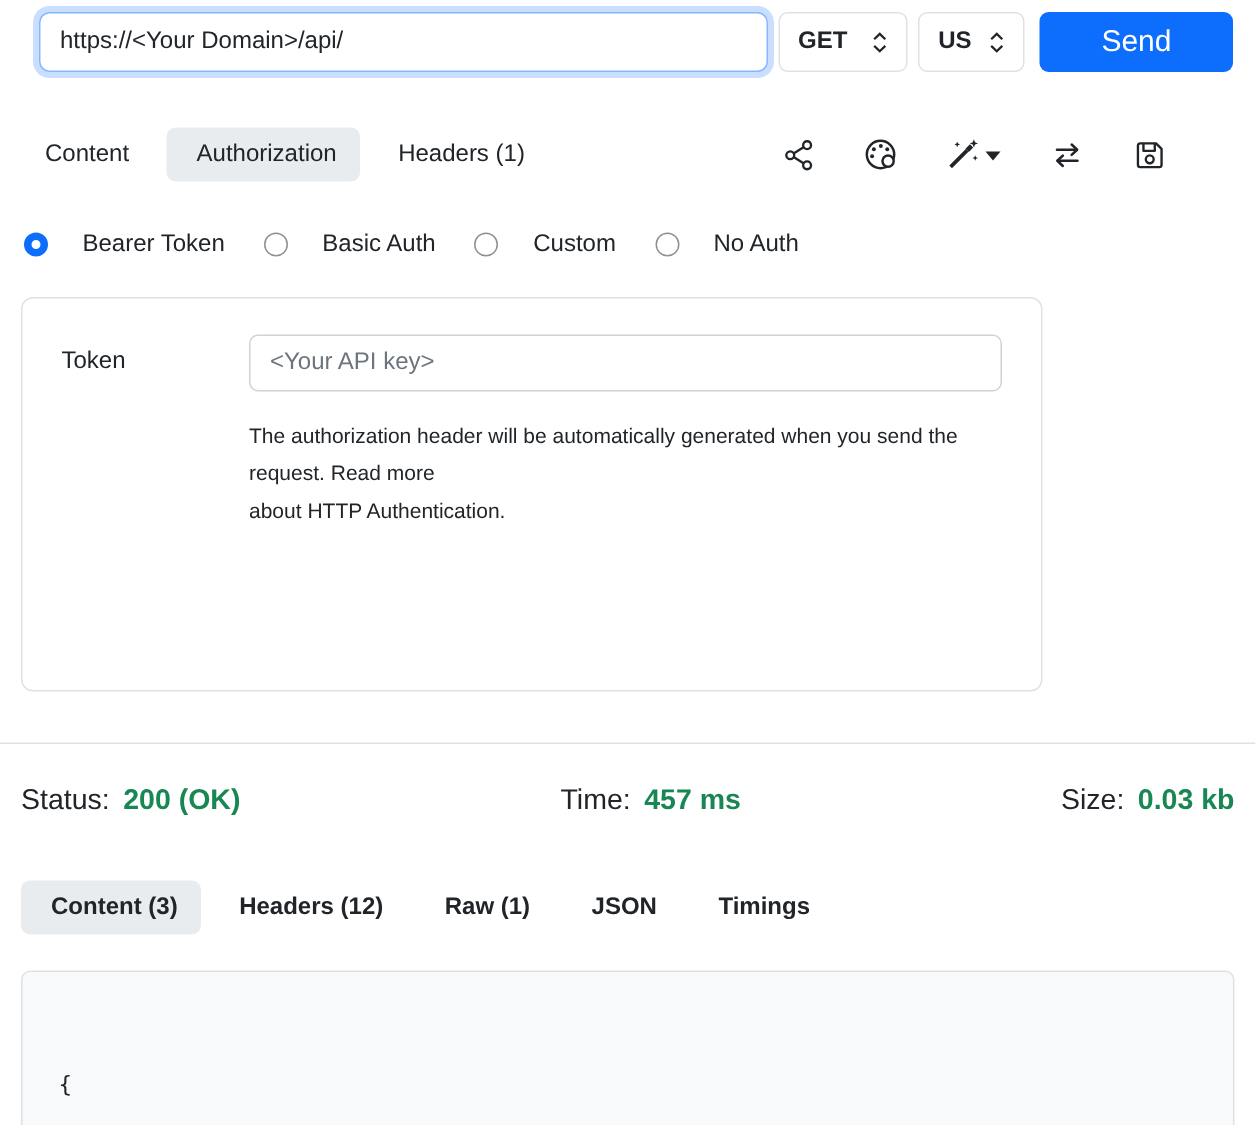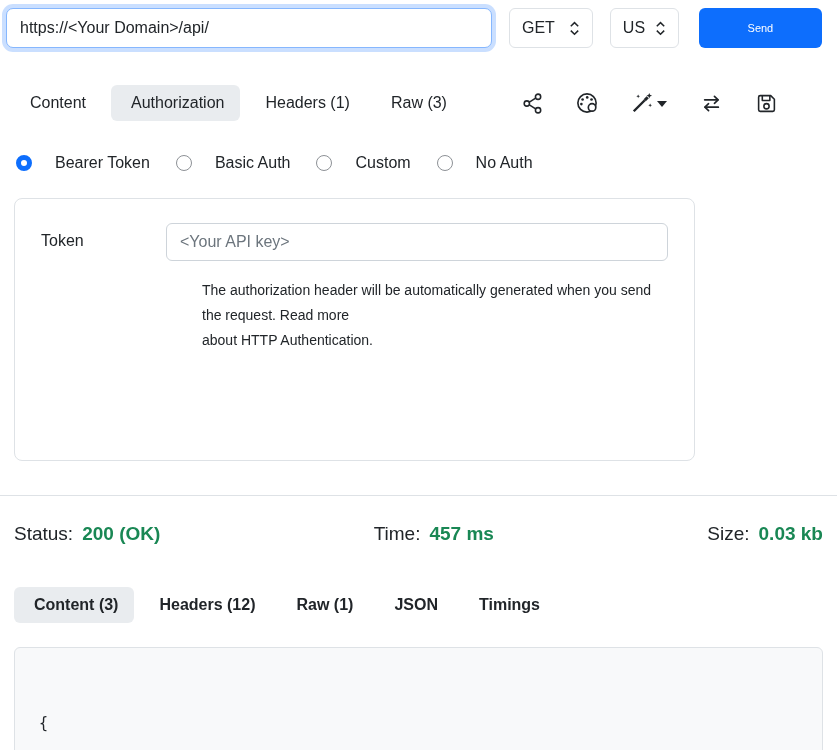--- a/index.html
+++ b/index.html
@@ -1,30 +1,30 @@
 <!DOCTYPE html>
 <html><head>
 <meta charset="utf-8">
 <style>
   * { box-sizing: border-box; margin: 0; padding: 0; }
   html,body { width: 837px; height: 750px; overflow: hidden; background: #fff;
     font-family: "Liberation Sans", sans-serif; color: #212529; }
 
   
-  .top-row { display: flex; align-items: center; gap: 17px; padding: 8px 15px 0 6px; }
+  .top-row { display: flex; align-items: center; gap: 7px; padding: 8px 15px 0 26px; }
   .url-input { flex: 0 0 486px; height: 40px; border: 1px solid #86b7fe; border-radius: 7px;
     box-shadow: 0 0 0 4px rgba(13,110,253,.22); padding: 0 13px; font-size: 16px;
     color: #212529; outline: none; font-family: "Liberation Sans", sans-serif; }
   .select-box { height: 40px; border: 1px solid #dee2e6; border-radius: 6px; background: #fff;
     display: flex; align-items: center; justify-content: space-between; padding: 0 12px;
-    font-size: 16px; cursor: pointer; }
+    font-size: 16px; cursor: pointer; font-weight: bold; }
   .select-method { width: 88px; }
   .select-region { width: 72px; }
   .send-btn { width: 132px; height: 40px; margin-left: 3px; background: #0d6efd; color: #fff;
-    border: none; border-radius: 6px; font-size: 11px; cursor: pointer;
+    border: none; border-radius: 6px; font-size: 20px; cursor: pointer;
     font-family: "Liberation Sans", sans-serif; }
 
   
   .tabs-row { display: flex; align-items: center; gap: 9px; margin: 37px 14px 0 14px; font-size: 16px; }
   .tab { padding: 9px 16px; border-radius: 6px; cursor: pointer; white-space: nowrap; }
   .tab.active { background: #e9ecef; padding-left: 20px; }
   .toolbar { margin-left: auto; display: flex; align-items: center; gap: 33px; padding-right: 46px; }
   .icon-btn { display: inline-flex; align-items: center; gap: 4px; cursor: pointer; }
   .icon-btn svg { display: block; }
   .caret { width: 0; height: 0; border-left: 5px solid transparent; border-right: 5px solid transparent;
@@ -38,21 +38,21 @@
 
   
   .token-panel { margin: 26px 14px 0 14px; width: 681px; height: 263px; border: 1px solid #dee2e6;
     border-radius: 8px; padding: 24px 26px; display: flex; }
   .token-label { width: 125px; font-size: 16px; padding-top: 9px; }
   .token-main { flex: 1; }
   .token-input { width: 100%; height: 38px; border: 1px solid #ced4da; border-radius: 6px;
     padding: 0 13px; font-size: 16px; color: #7f1d1d; outline: none;
     font-family: "Liberation Sans", sans-serif; }
   .token-input::placeholder { color: #6c757d; }
-  .help-text { margin-top: 17px; font-size: 14px; color: #212529; line-height: 25px; margin-left: 36px; }
+  .help-text { margin-top: 17px; font-size: 14px; color: #212529; line-height: 25px; }
 
   .divider { border: none; border-top: 1px solid #dee2e6; margin-top: 34px; width: 100%; }
 
   
   .status-row { display: flex; align-items: center; gap: 26px; margin: 27px 14px 16px 14px; font-size: 19px; justify-content: space-between; }
   .status-group { display: flex; align-items: baseline; gap: 9px; }
   .status-value { color: #198754; font-weight: 700; }
 
   
   .resp-tabs { display: flex; align-items: center; gap: 9px; margin: 42px 14px 0 14px; font-size: 16px; font-weight: bold; }
@@ -82,21 +82,20 @@
       <path d="M1.8 9.6 L5.5 13.2 L9.2 9.6" fill="none" stroke="#212529" stroke-width="1.5"></path>
     </svg>
   </div>
   <button class="send-btn">Send</button>
 </div>
 
 <div class="tabs-row">
   <div class="tab">Content</div>
   <div class="tab active">Authorization</div>
   <div class="tab">Headers (1)</div>
-  <div class="tab">Raw (3)</div>
 
   <div class="toolbar">
     <span class="icon-btn">
       <svg width="21" height="21" viewBox="0 0 20 20">
         <g fill="none" stroke="#212529" stroke-width="1.5">
           <circle cx="15.3" cy="3.6" r="2.5"></circle>
           <circle cx="4.6" cy="10" r="2.5"></circle>
           <circle cx="15.3" cy="16.4" r="2.5"></circle>
           <line x1="7" y1="8.7" x2="13" y2="4.9"></line>
           <line x1="7" y1="11.3" x2="13" y2="15.1"></line>

